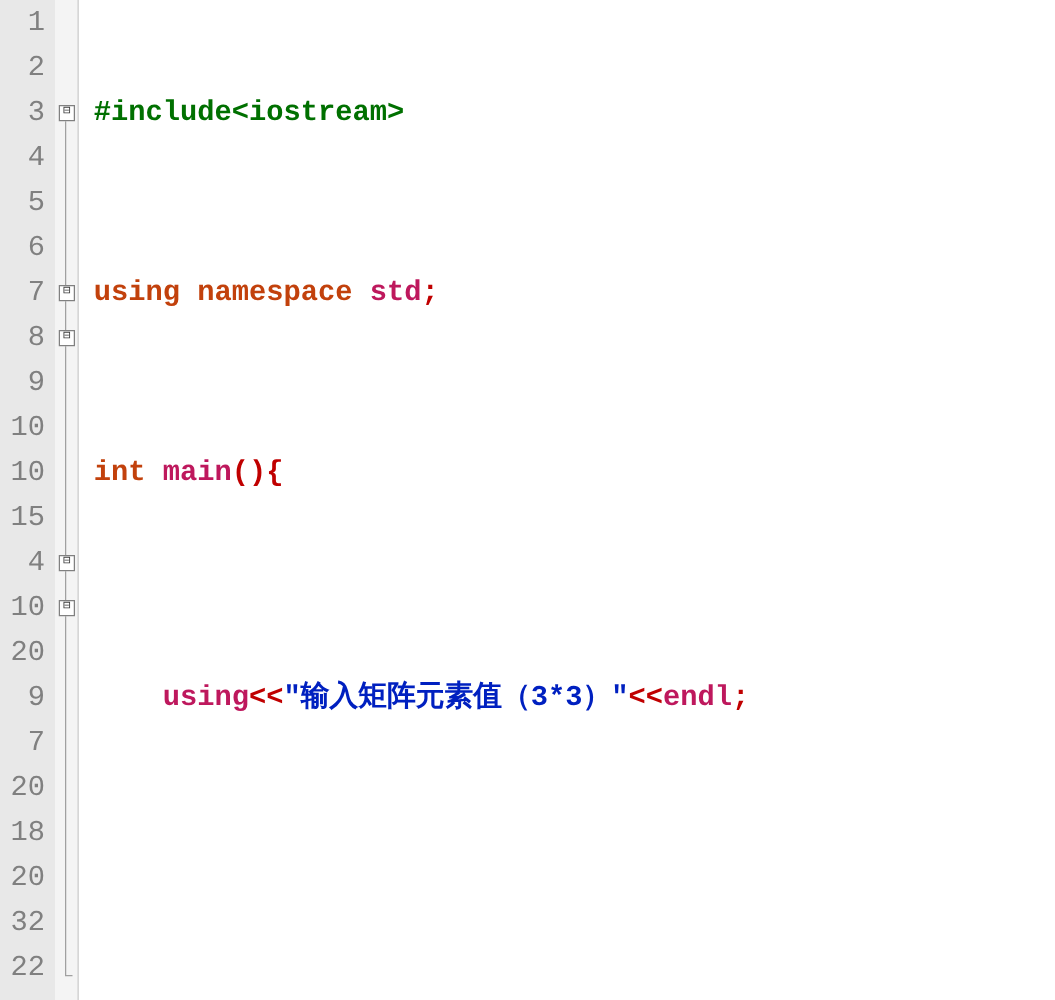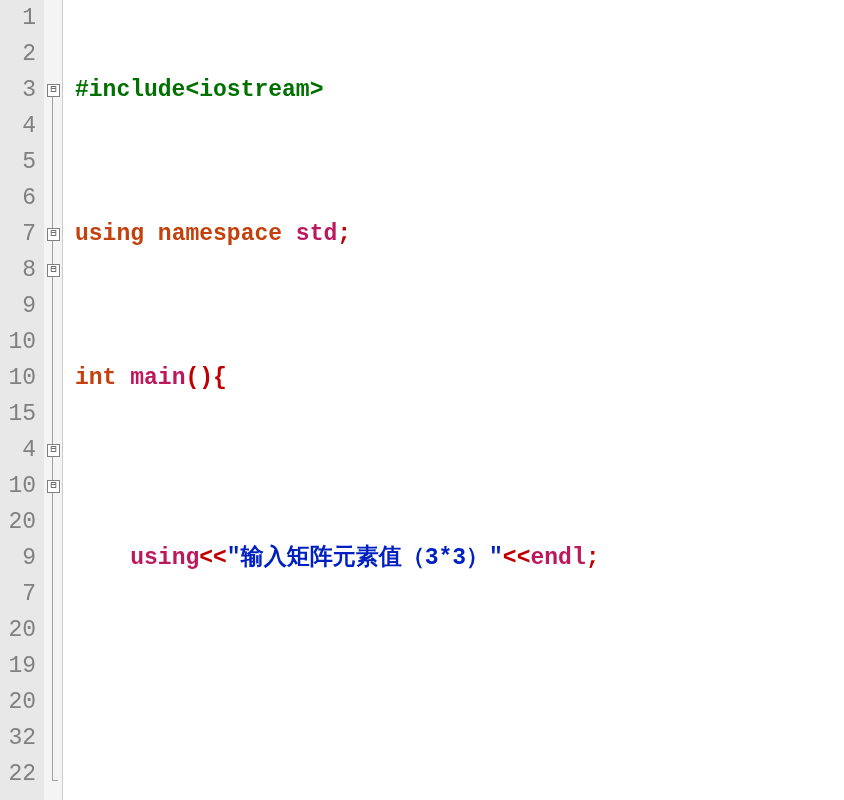--- a/index.html
+++ b/index.html
@@ -91,21 +91,21 @@
     <div class="gutter-line">9</div>
     <div class="gutter-line">10</div>
     <div class="gutter-line">10</div>
     <div class="gutter-line">15</div>
     <div class="gutter-line">4</div>
     <div class="gutter-line">10</div>
     <div class="gutter-line">20</div>
     <div class="gutter-line">9</div>
     <div class="gutter-line">7</div>
     <div class="gutter-line">20</div>
-    <div class="gutter-line">19</div>
+    <div class="gutter-line">18</div>
     <div class="gutter-line">20</div>
     <div class="gutter-line">32</div>
     <div class="gutter-line">22</div>
   </div>
 
   <div class="fold-col">
     <div class="fold-box" style="top:84px">⊟</div>
     <div class="fold-line" style="top:97px;height:683px"></div>
     <div class="fold-box" style="top:228px">⊟</div>
     <div class="fold-box" style="top:264px">⊟</div>

